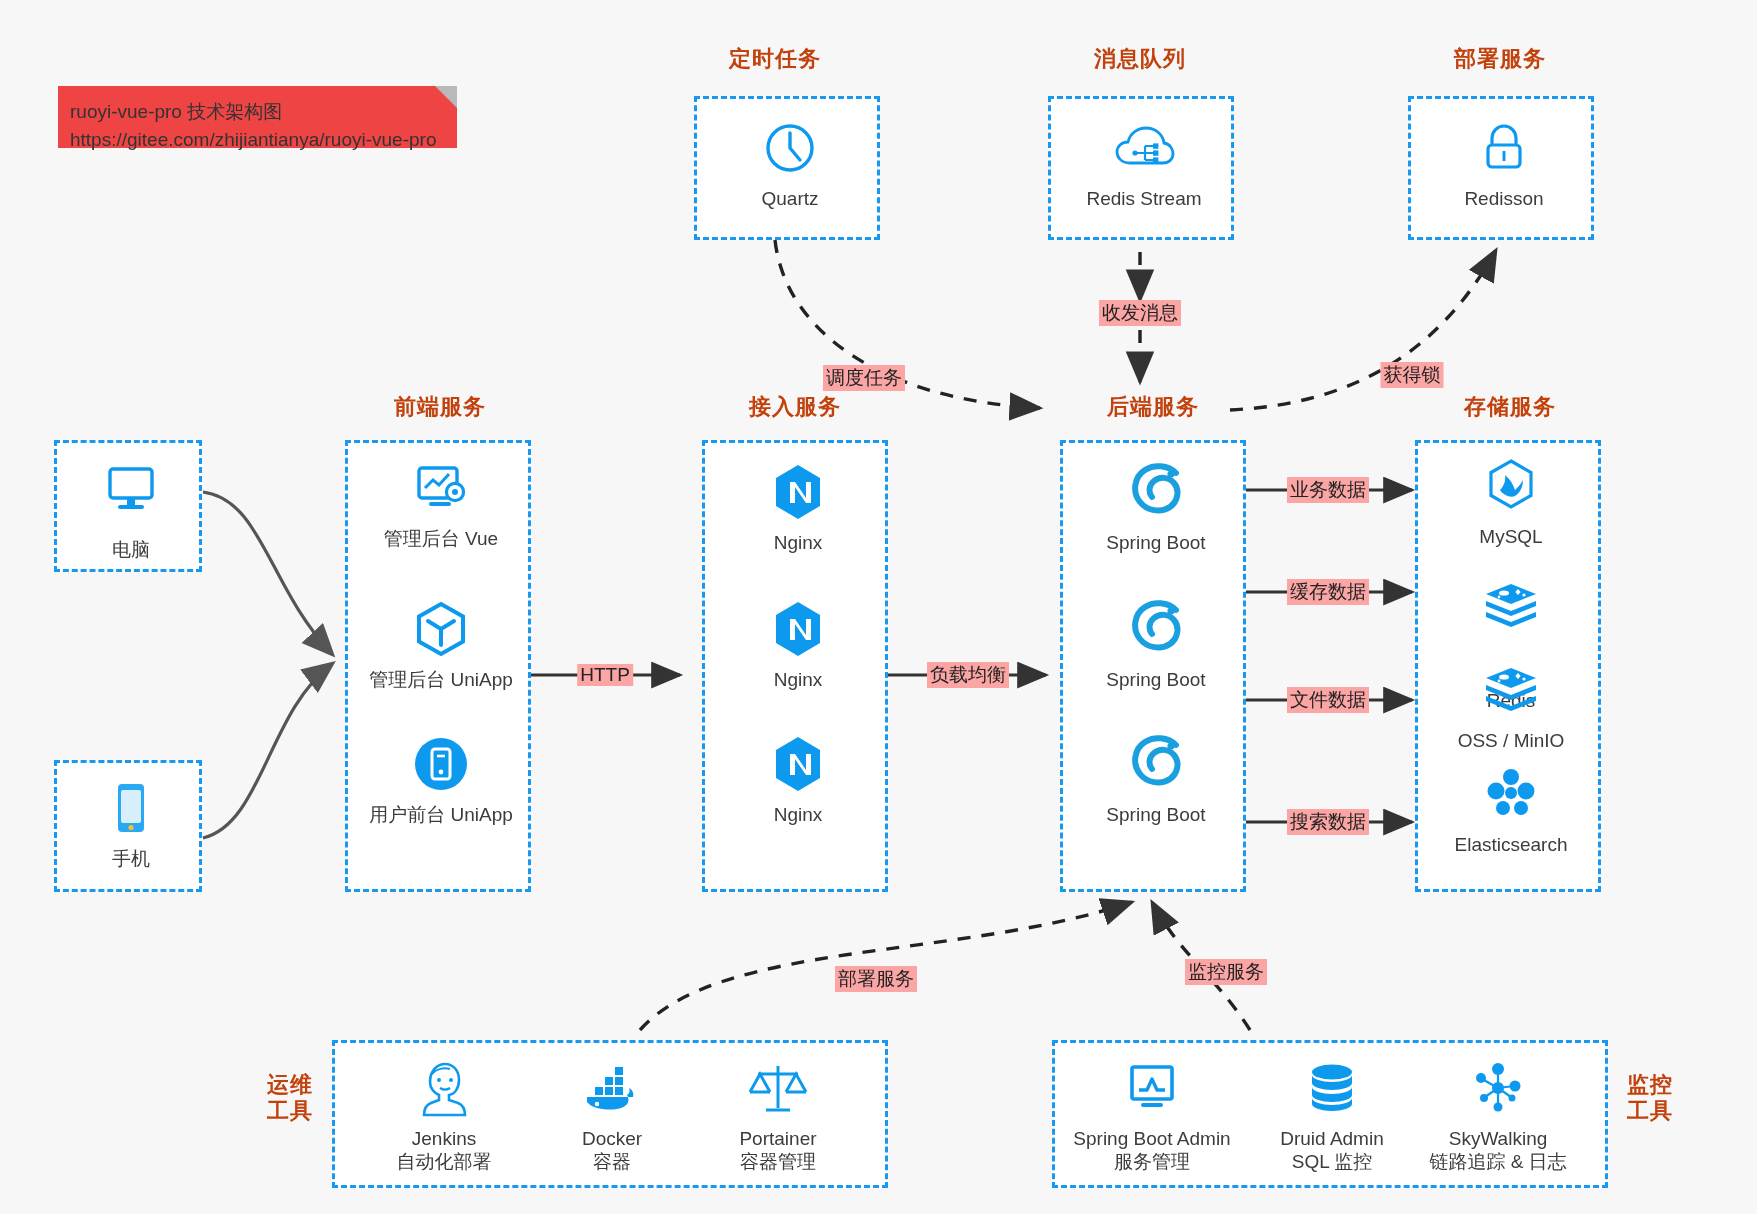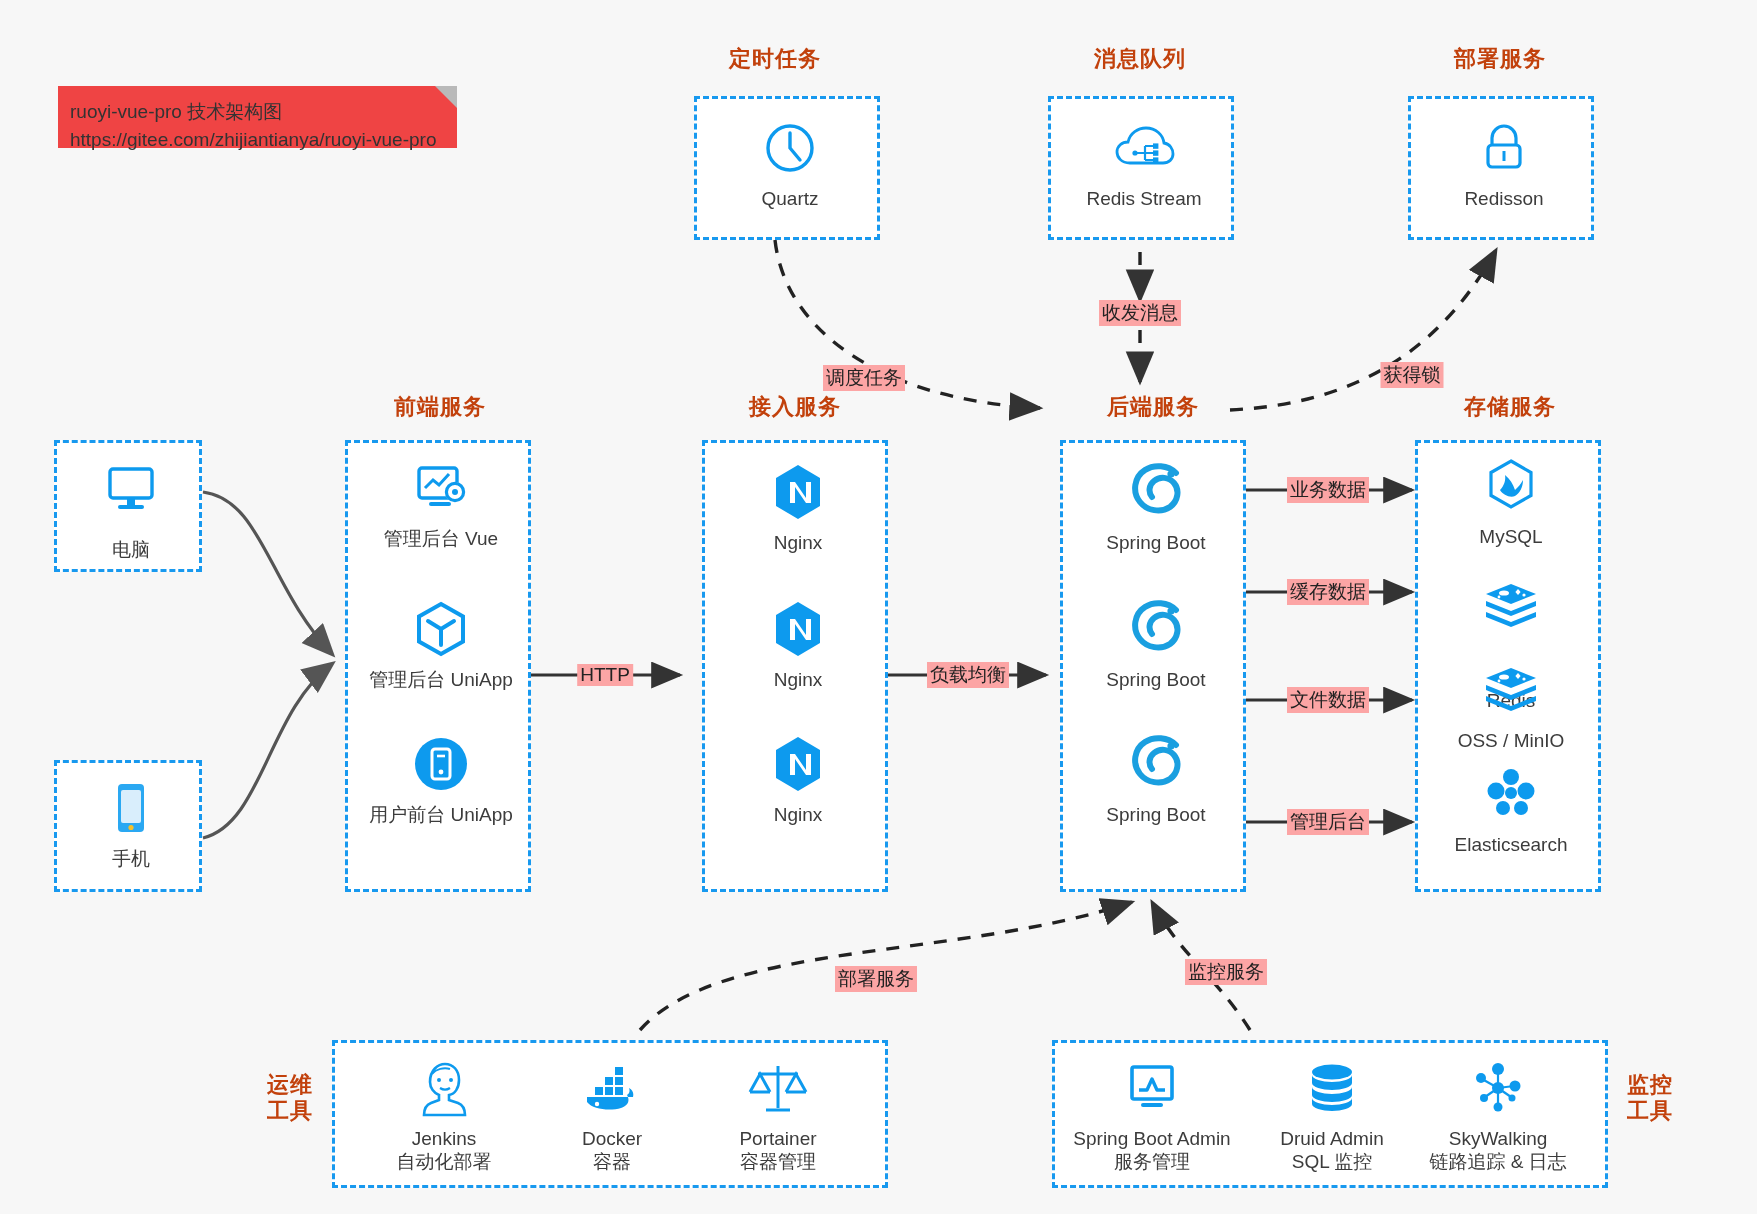--- a/index.html
+++ b/index.html
@@ -142,21 +142,21 @@
     <path d="M640,1030 C720,940 960,960 1132,902" fill="none" stroke="#222" stroke-width="3.4" stroke-dasharray="13,11" marker-end="url(#arrH)"></path>
 
     <path d="M1250,1030 C1215,975 1180,955 1152,902" fill="none" stroke="#222" stroke-width="3.4" stroke-dasharray="13,11" marker-end="url(#arrH)"></path>
   </svg>
 
   <div class="elabel" style="left:605px;  top:675px;">HTTP</div>
   <div class="elabel" style="left:968px;  top:675px;">负载均衡</div>
   <div class="elabel" style="left:1328px; top:490px;">业务数据</div>
   <div class="elabel" style="left:1328px; top:592px;">缓存数据</div>
   <div class="elabel" style="left:1328px; top:700px;">文件数据</div>
-  <div class="elabel" style="left:1328px; top:822px;">管理后台</div>
+  <div class="elabel" style="left:1328px; top:822px;">搜索数据</div>
   <div class="elabel" style="left:864px;  top:378px;">调度任务</div>
   <div class="elabel" style="left:1140px; top:313px;">收发消息</div>
   <div class="elabel" style="left:1412px; top:375px;">获得锁</div>
   <div class="elabel" style="left:876px;  top:979px;">部署服务</div>
   <div class="elabel" style="left:1226px; top:972px;">监控服务</div>
 
   <div class="note">
     <div class="fold"></div>
     <div>ruoyi-vue-pro 技术架构图</div>
     <div>https://gitee.com/zhijiantianya/ruoyi-vue-pro</div>

